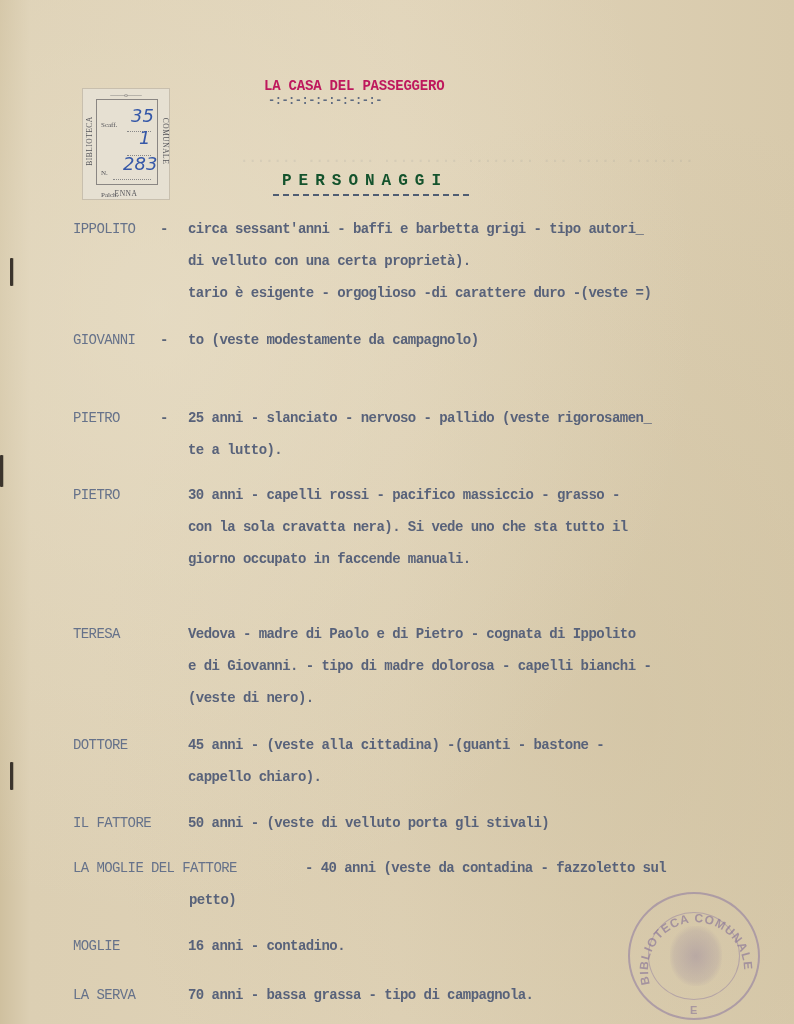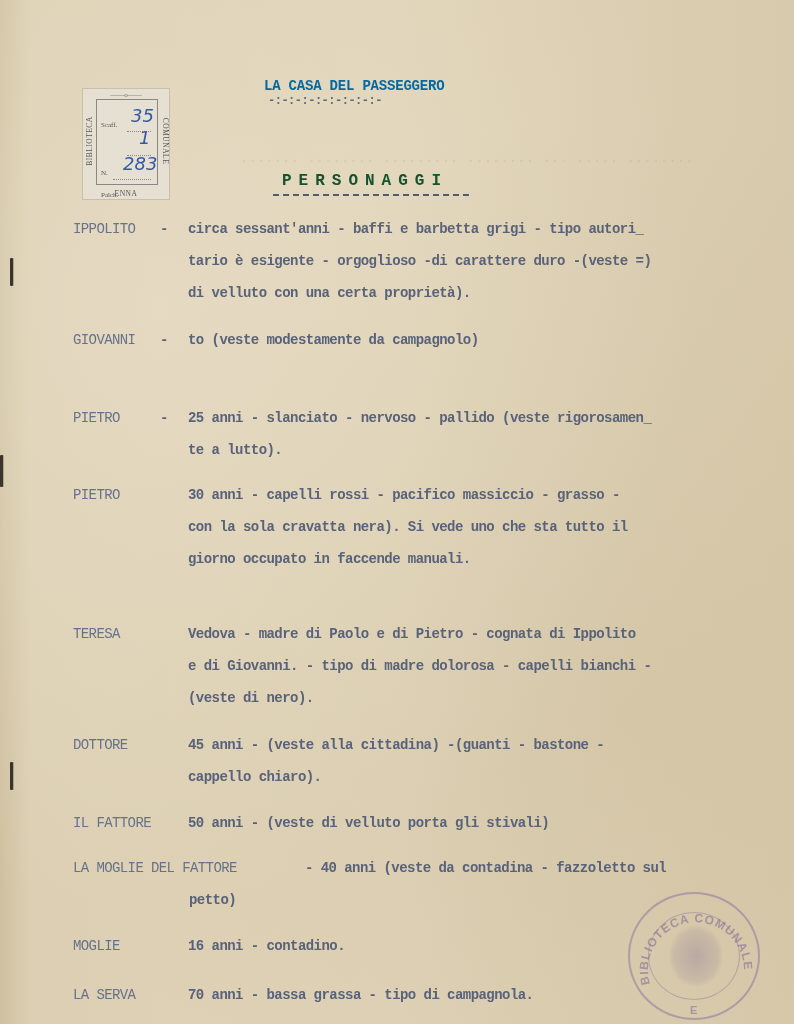--- a/index.html
+++ b/index.html
@@ -105,21 +105,21 @@
       letter-spacing: 0.5px;
     }
 
     .title {
       position: absolute;
       left: 264px;
       top: 78px;
       font-size: 14px;
       font-weight: bold;
       letter-spacing: -0.2px;
-      color: #0369a1;
+      color: #be185d;
     }
     .title-rule {
       position: absolute;
       left: 268px;
       top: 94px;
       font-size: 12px;
       font-weight: bold;
       color: #5d6a80;
       letter-spacing: -0.5px;
     }
@@ -254,22 +254,22 @@
   <div class="title-rule">-:-:-:-:-:-:-:-:-</div>
   <div class="ghost">....... ........ ......... ........ ... ..... ........</div>
   <div class="section-title">PERSONAGGI</div>
   <div class="section-rule"></div>
 
   <div class="character" style="top:221px;">
     <div class="char-name">IPPOLITO</div>
     <div class="char-dash" style="left:87px;">-</div>
     <div class="char-desc">
       <span class="line">circa sessant'anni - baffi e barbetta grigi - tipo autori_</span>
+      <span class="line">di velluto con una certa proprietà).</span>
       <span class="line">tario è esigente - orgoglioso -di carattere duro -(veste =)</span>
-      <span class="line">di velluto con una certa proprietà).</span>
     </div>
   </div>
 
   <div class="character" style="top:332px;">
     <div class="char-name">GIOVANNI</div>
     <div class="char-dash" style="left:87px;">-</div>
     <div class="char-desc">
       <span class="line">to (veste modestamente da campagnolo)</span>
     </div>
   </div>

